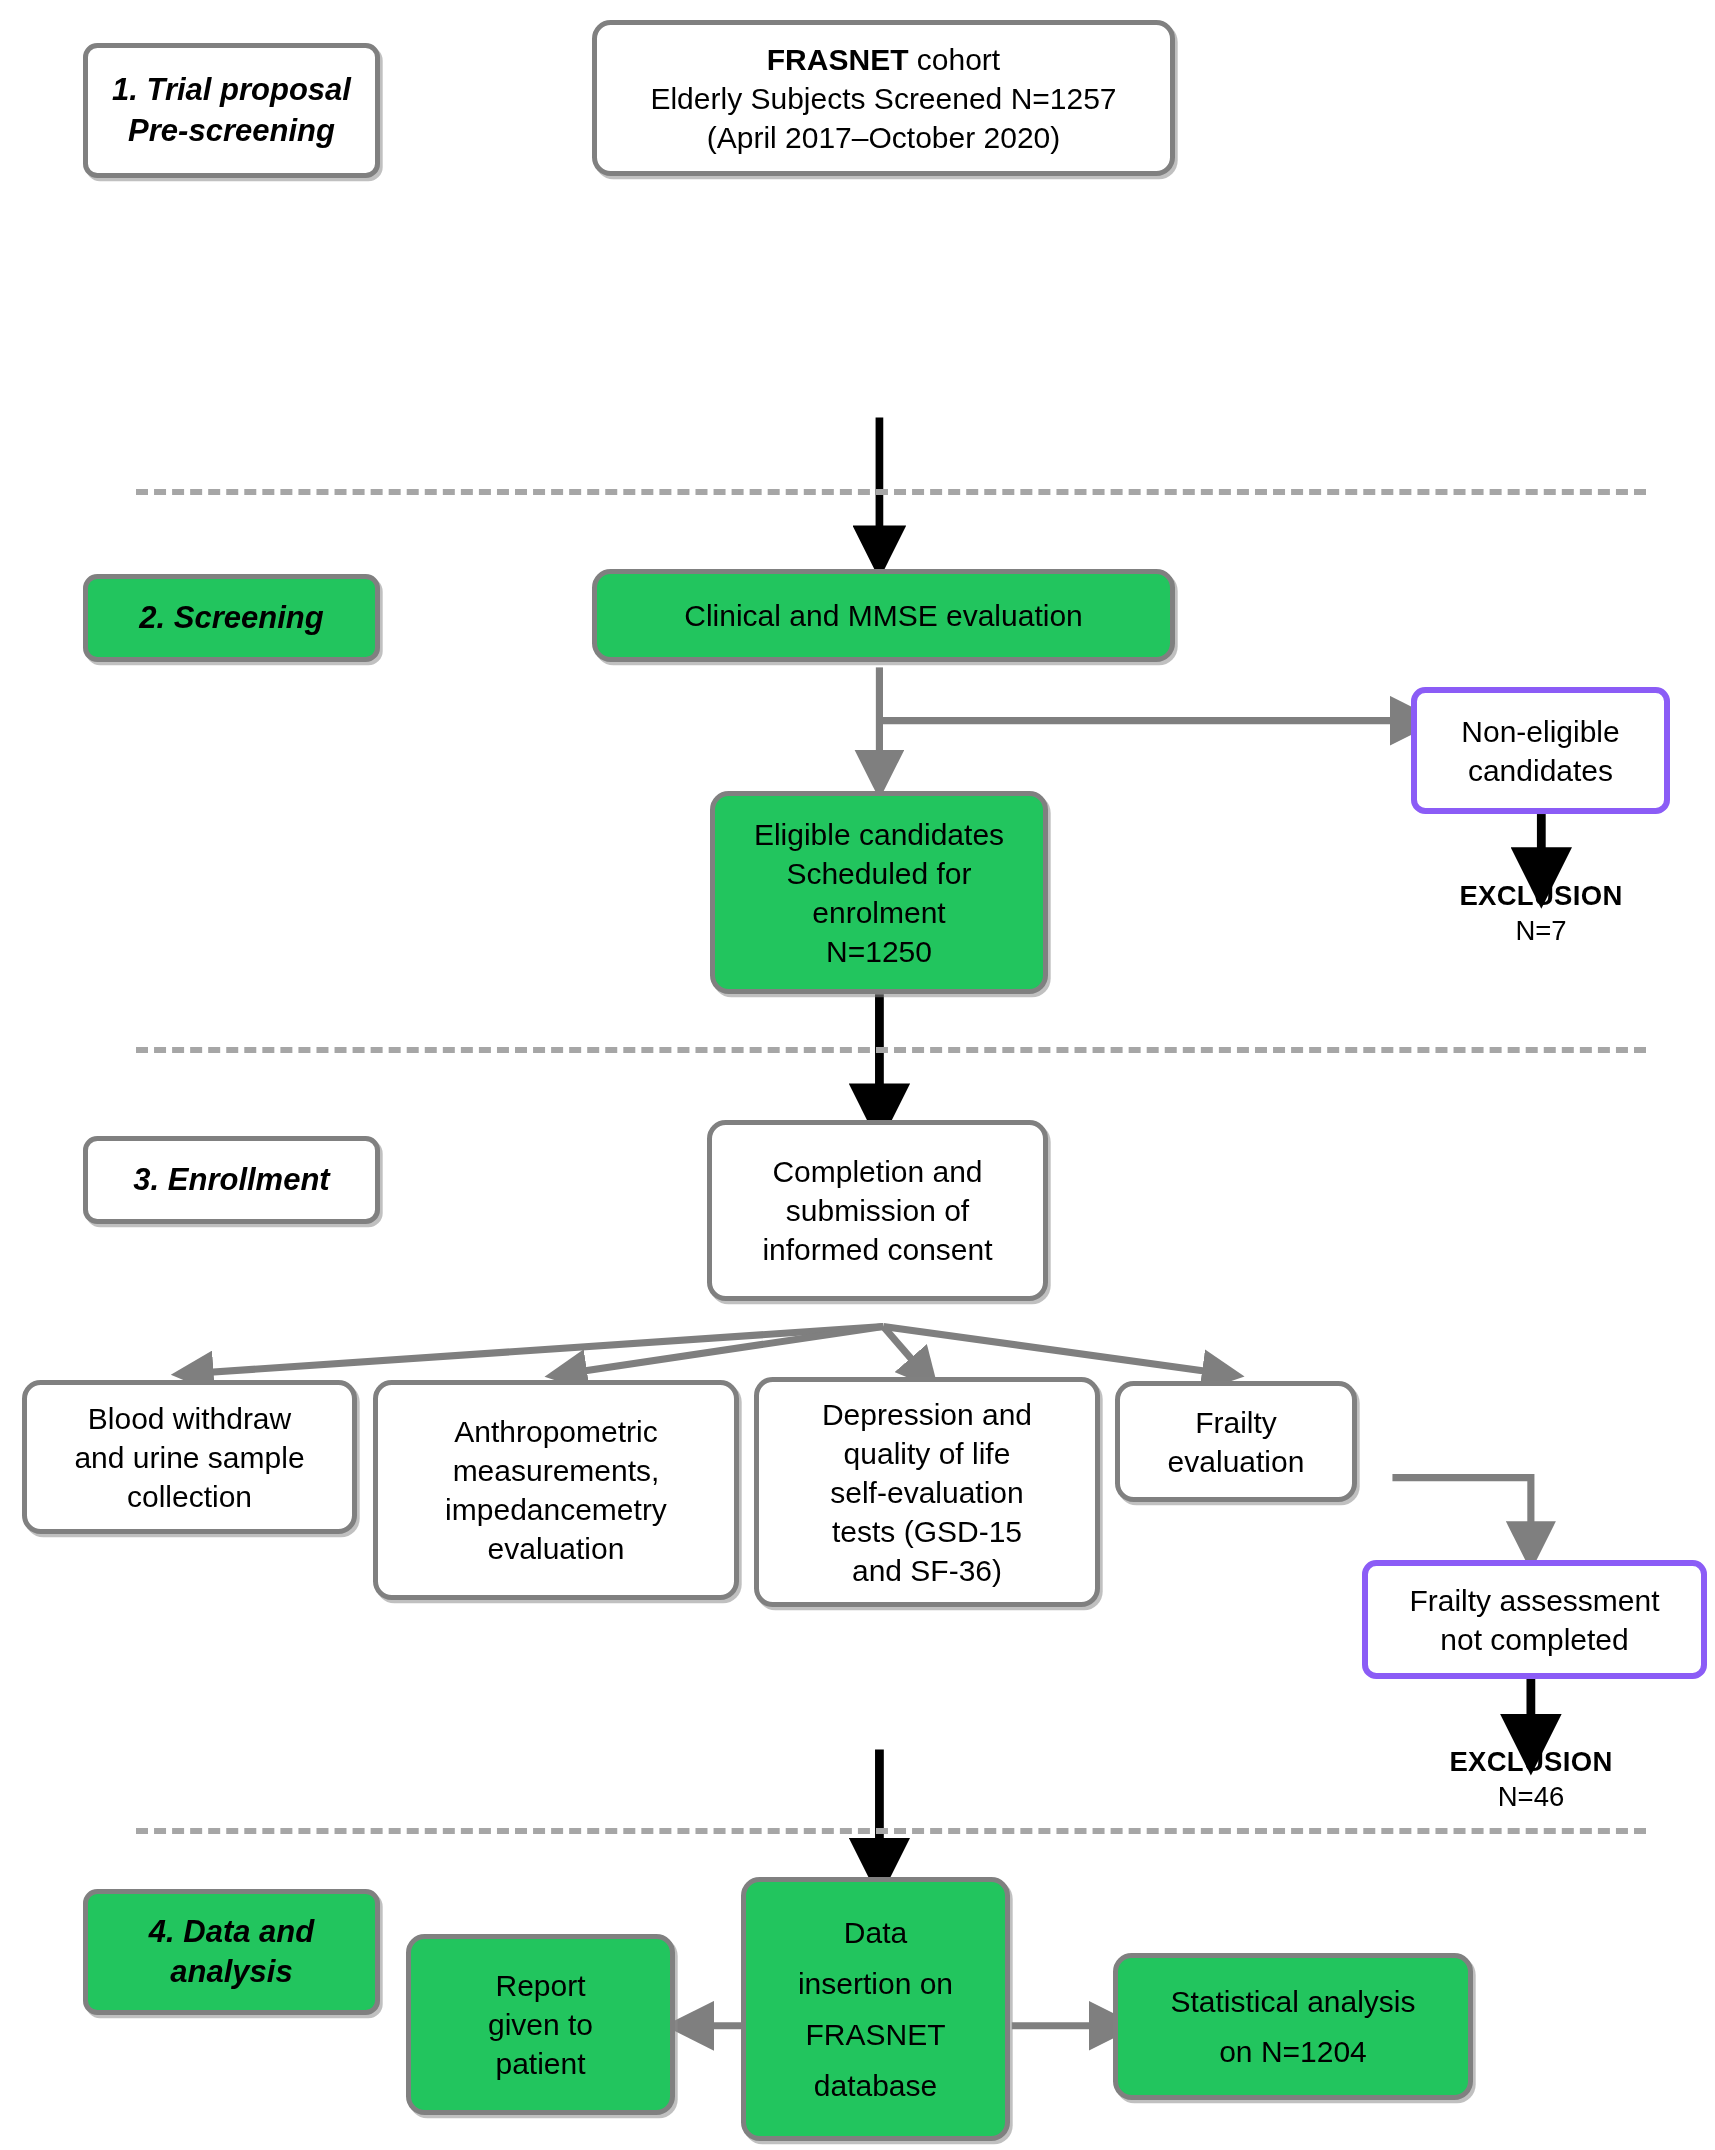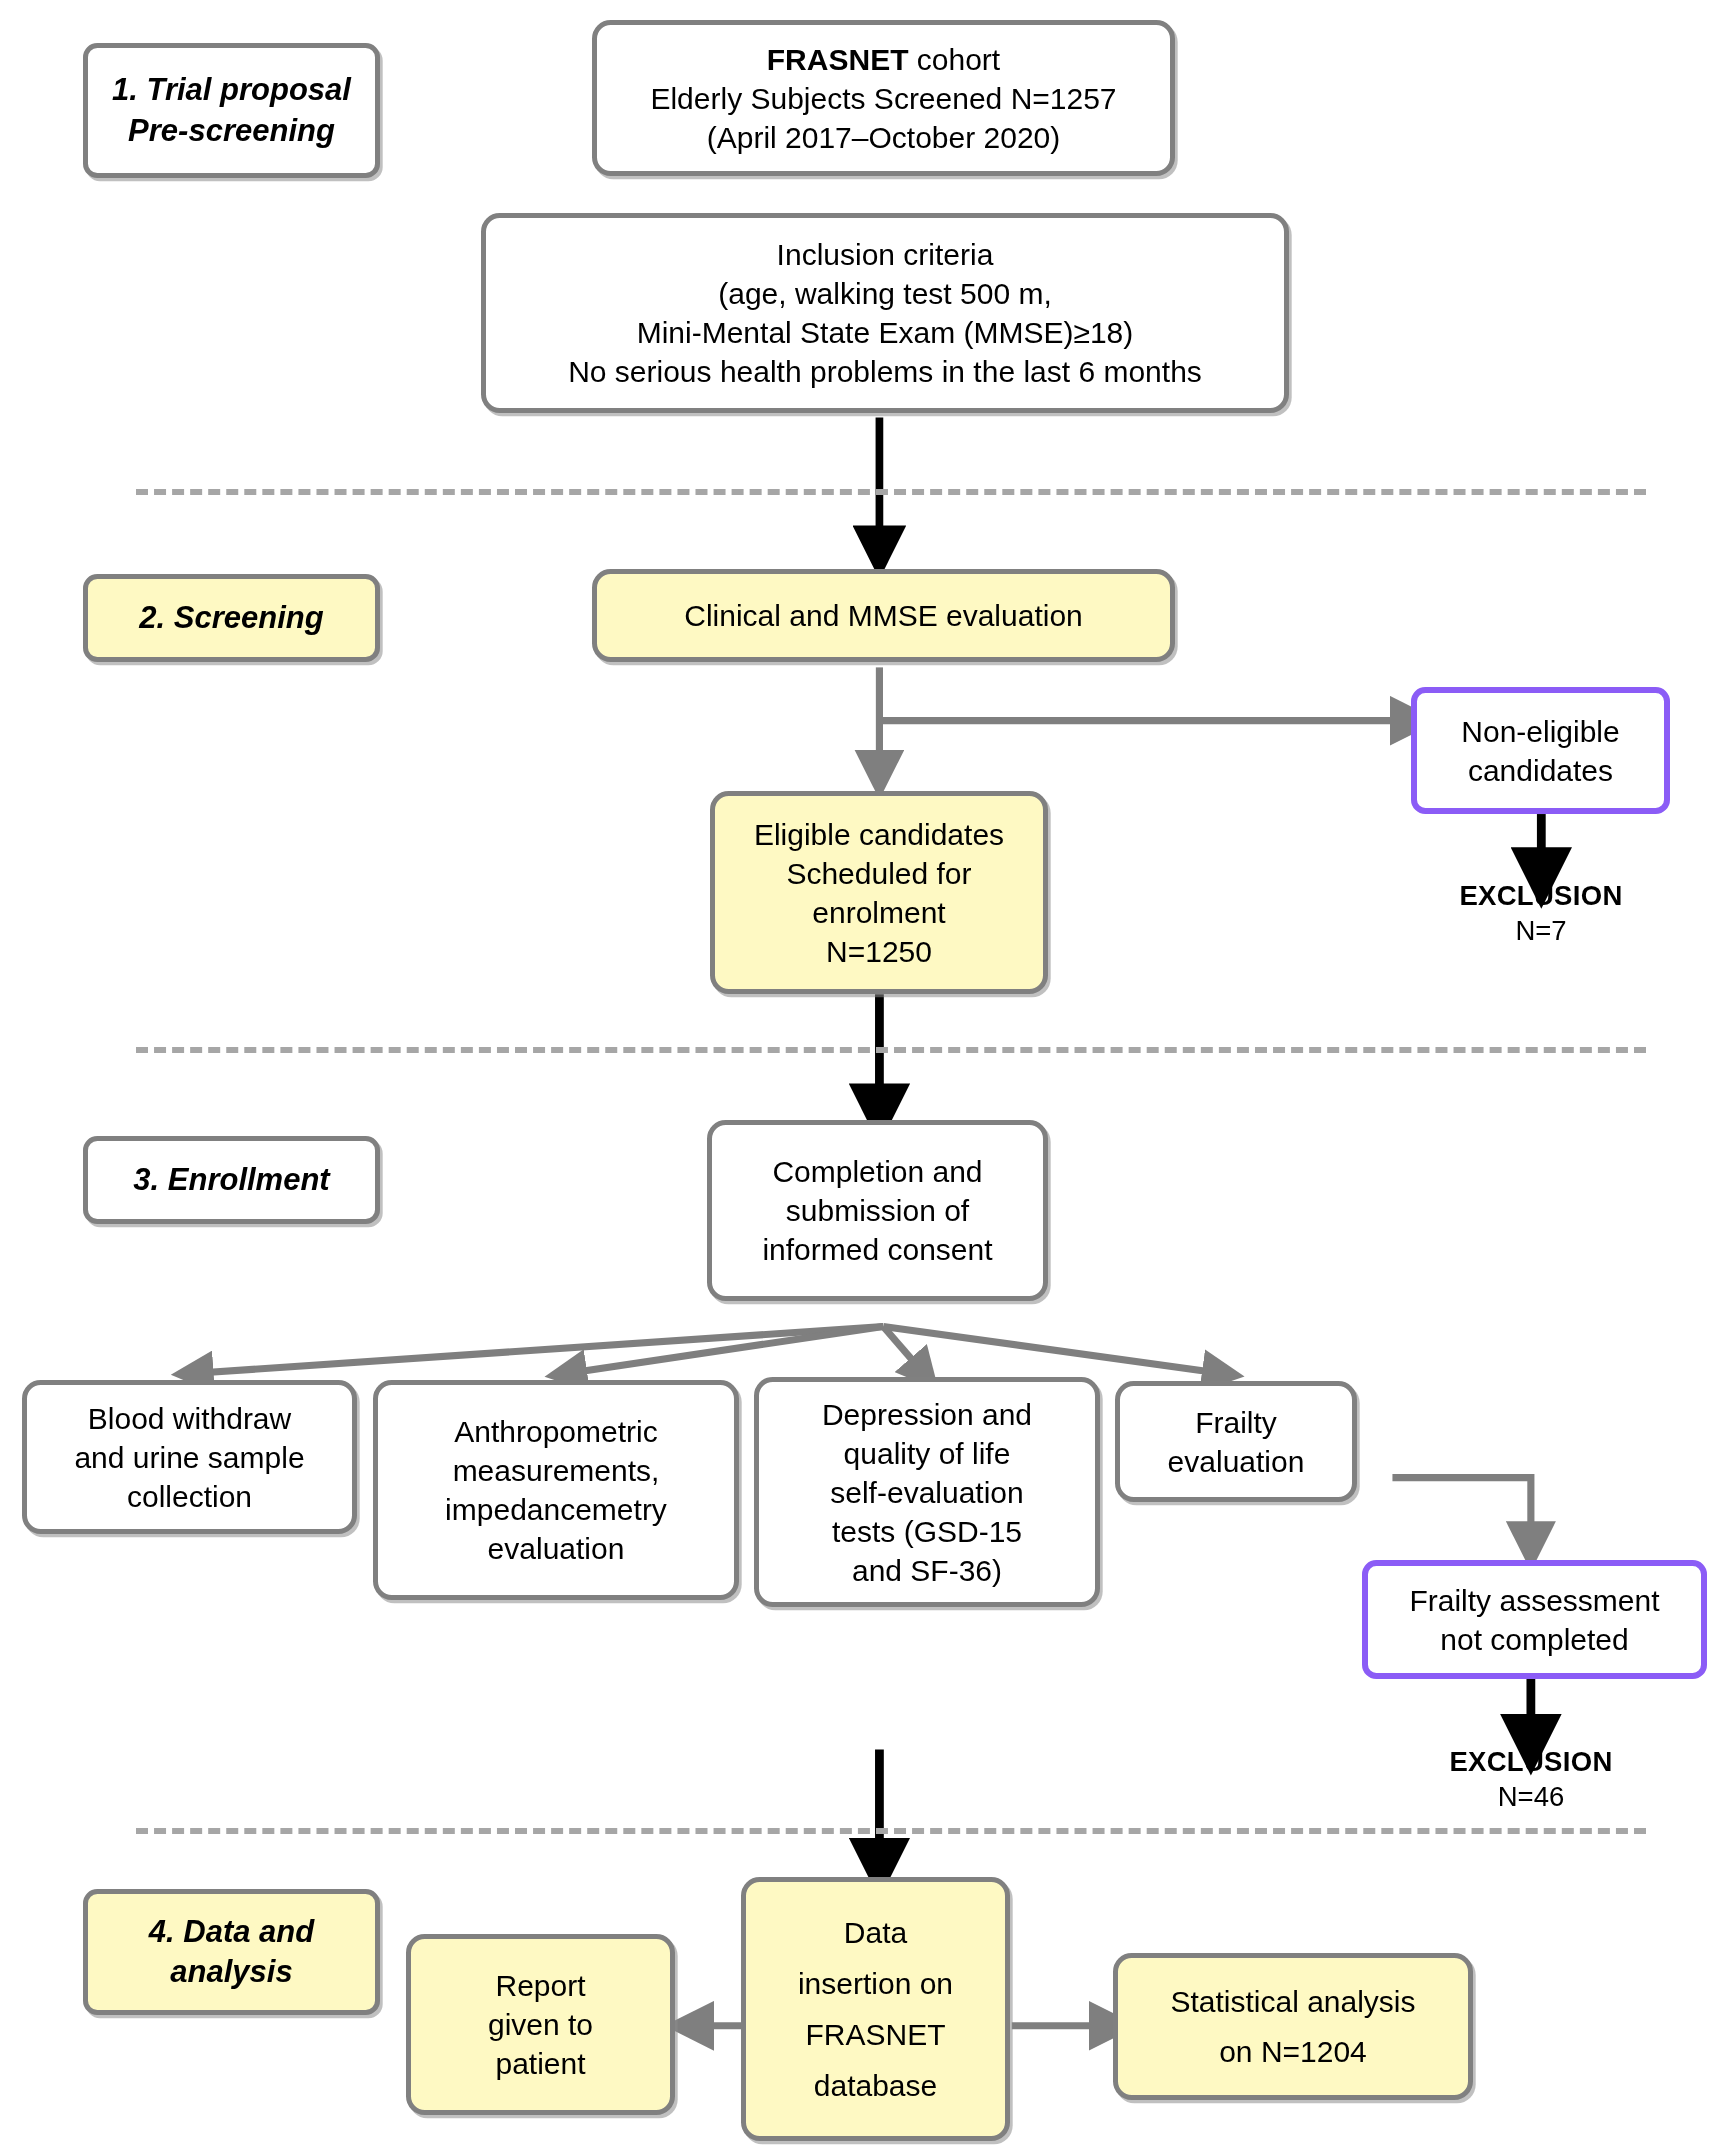--- a/index.html
+++ b/index.html
@@ -29,21 +29,21 @@
     color: #000000;
     background: #ffffff;
     border: 5px solid #808080;
     border-radius: 18.7px;
     box-shadow: 2.7px 3.3px 0 0 rgba(140,140,140,0.55);
     font-size: 30px;
     line-height: 1.30;
     padding: 3.3px 7.7px;
   }
   .box.gray {
-    background: #fef9c3;
+    background: #22c55e;
   }
   .box.stagelabel {
     font-style: italic;
     font-weight: bold;
     font-size: 31px;
     border-width: 5px;
     border-radius: 14.3px;
   }
   .box.dark {
     border: 6px solid #8b5cf6;
@@ -177,26 +177,20 @@
   </div>
 
   <div class="box" style="left:592px; top:20px; width:583px; height:156px; flex-direction:column;">
     <span>
       <b>FRASNET</b><span> cohort</span>
     </span>
     <span>Elderly Subjects Screened N=1257</span>
     <span>(April 2017–October 2020)</span>
   </div>
 
-  <div class="box" style="left:481px; top:213px; width:808px; height:200px; flex-direction:column;">
-    <span>Inclusion criteria</span>
-    <span>(age, walking test 500 m,</span>
-    <span>Mini-Mental State Exam (MMSE)≥18)</span>
-    <span>No serious health problems in the last 6 months</span>
-  </div>
 
   <div class="box gray" style="left:592px; top:569px; width:583px; height:93px;">
     <span>Clinical and MMSE evaluation</span>
   </div>
 
   <div class="box dark" style="left:1411px; top:687px; width:259px; height:127px; flex-direction:column;">
     <span>Non-eligible</span>
     <span>candidates</span>
   </div>
 

